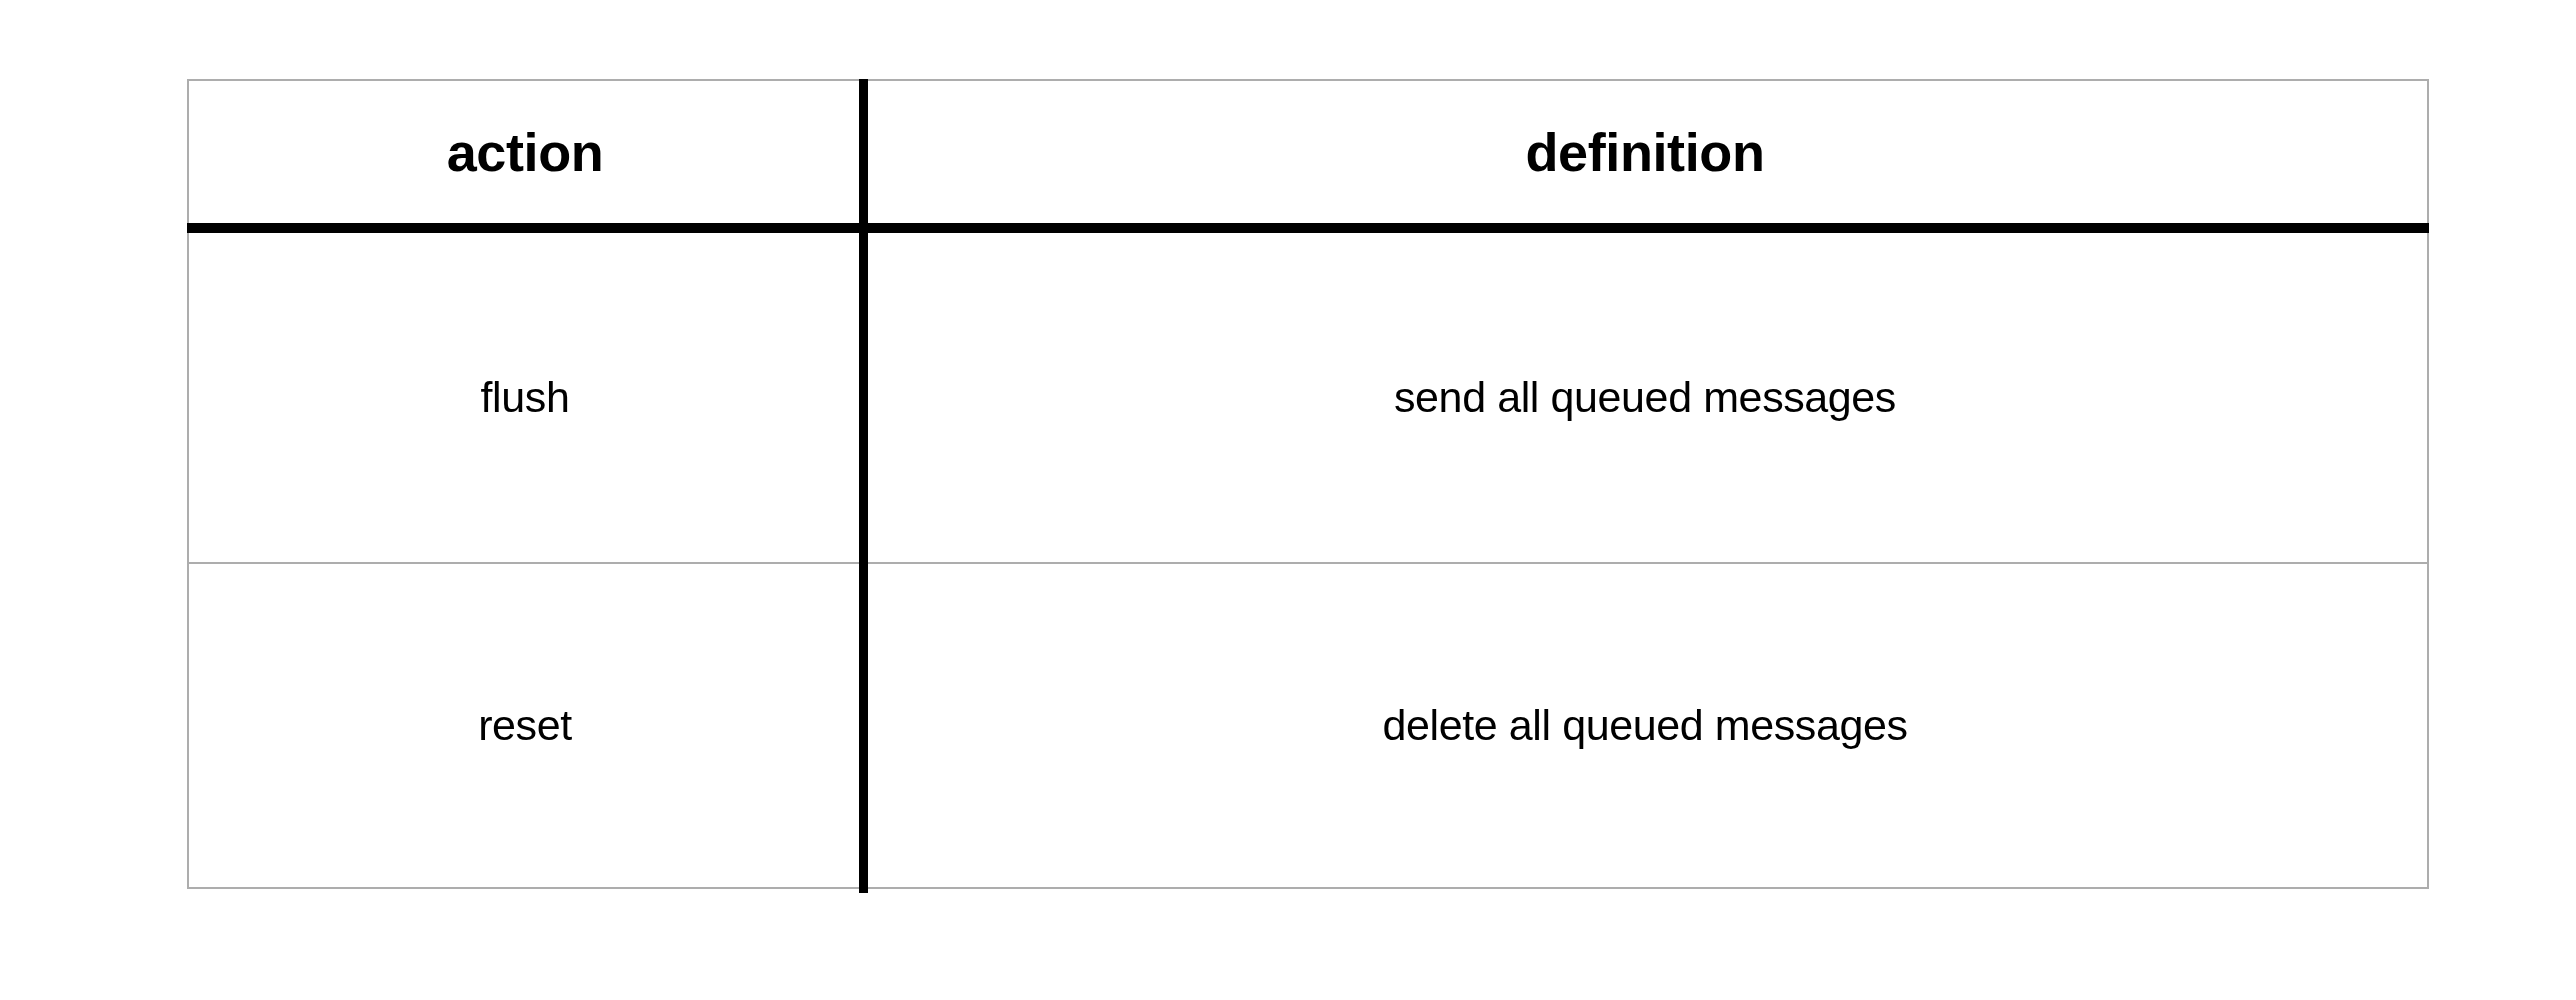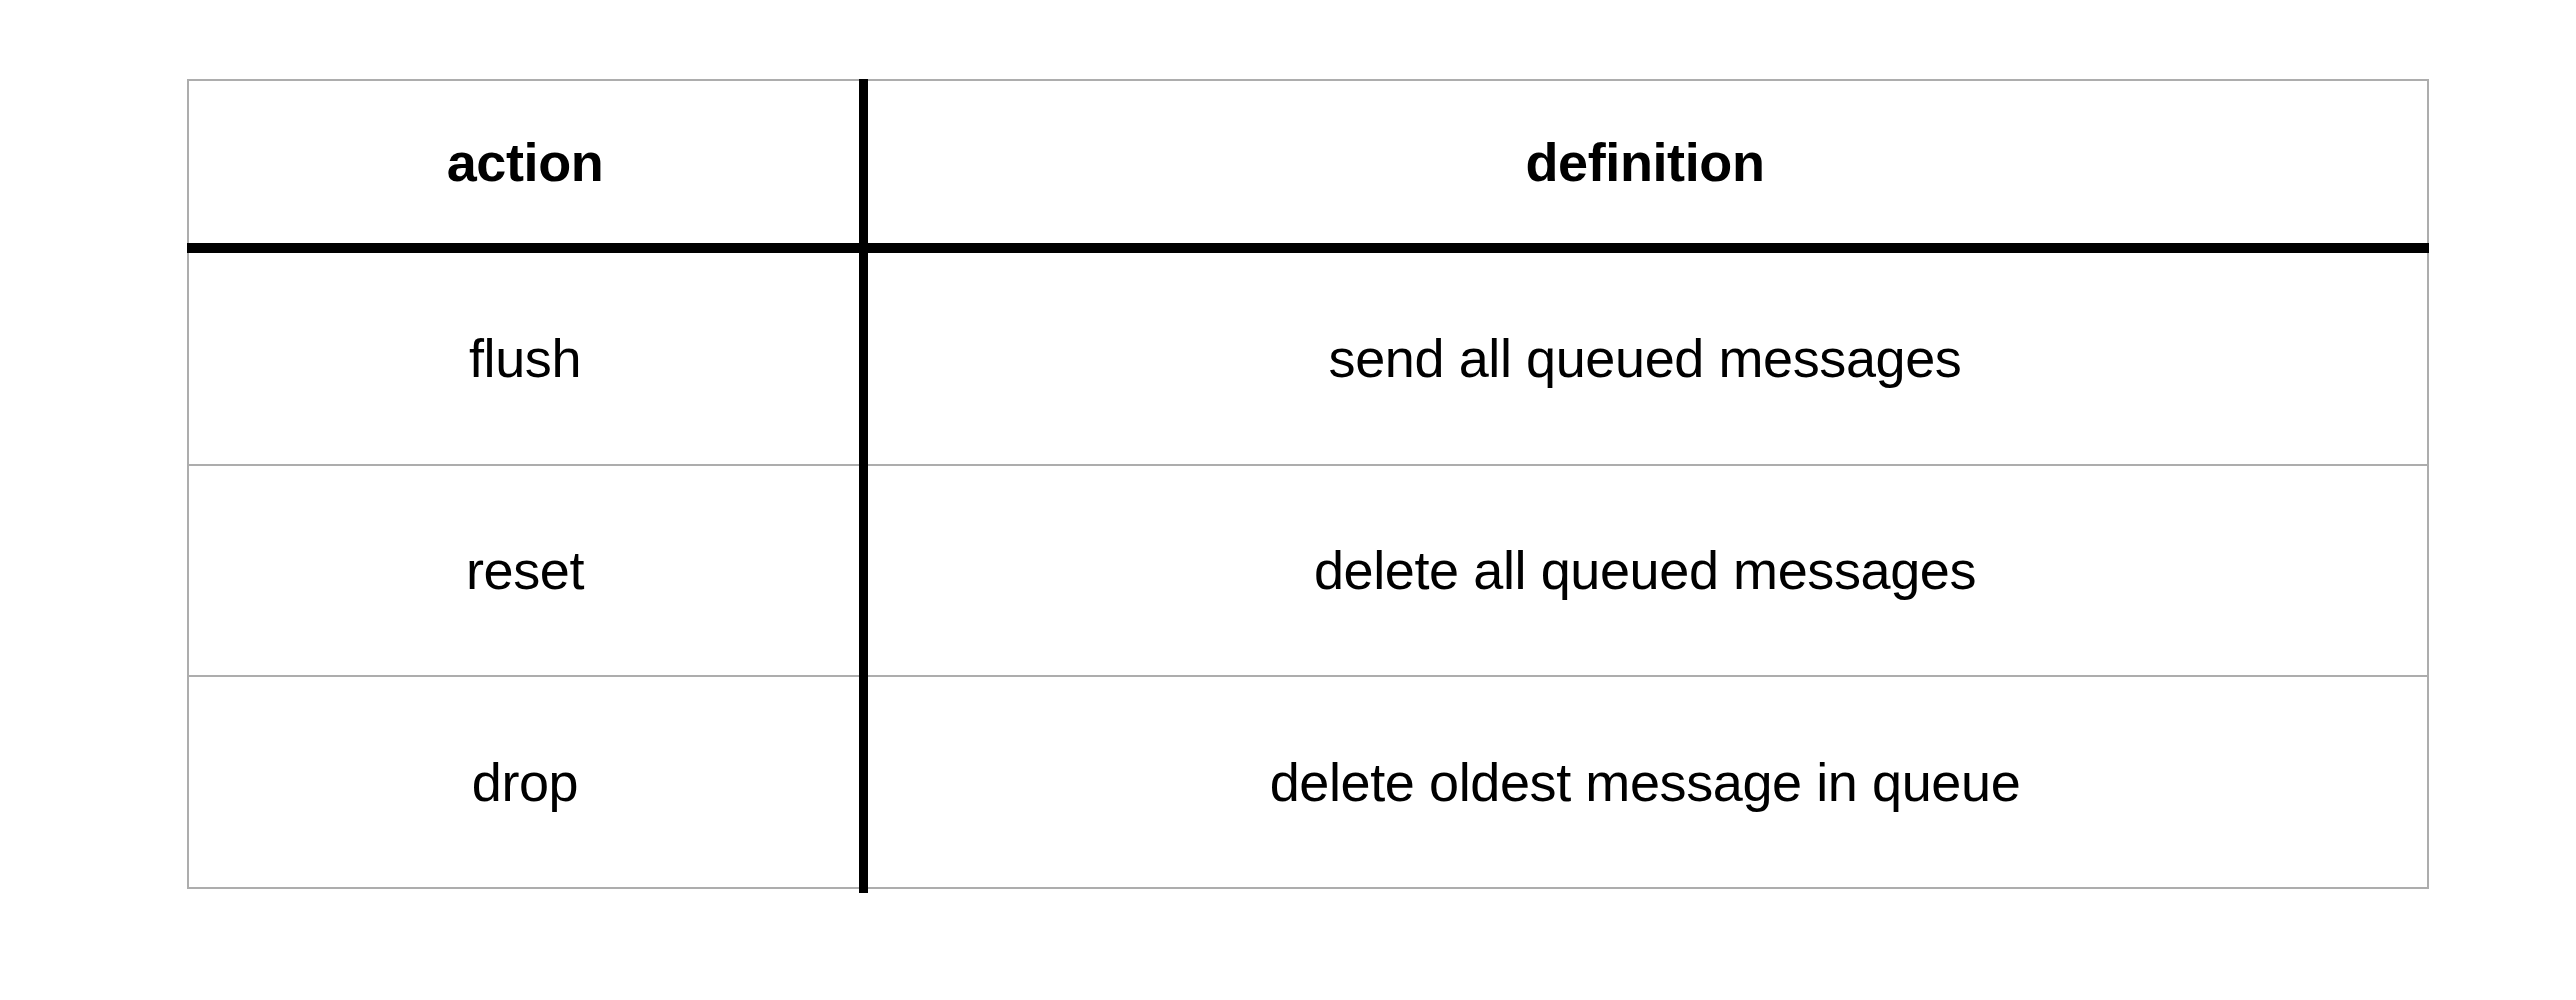--- a/index.html
+++ b/index.html
@@ -45,38 +45,38 @@
 
   table.data-table th,
   table.data-table td {
     border-top: 2.8px solid #adadad;
     border-bottom: 2.8px solid #adadad;
     border-left: 2.8px solid #adadad;
     border-right: 2.8px solid #adadad;
     text-align: center;
     vertical-align: middle;
     color: #000000;
-    padding: 10px 10px;
+    padding: 0 10px;
     line-height: 1.05;
     background: #ffffff;
   }
 
   
   table.data-table thead th {
     font-weight: bold;
     font-size: 54px;
     letter-spacing: -0.4px;
     height: 142px;
     border-bottom: 10px solid #000000;
   }
 
   
   table.data-table tbody td {
     font-weight: normal;
-    font-size: 54px;
+    font-size: 43px;
     letter-spacing: -0.4px;
     height: 133px;
     text-align: center;
   }
 
   
   #column-rule {
     position: absolute;
     left: 672px;   
     top: 0px;
@@ -108,24 +108,20 @@
 
       <tbody>
         <tr>
           <td>flush</td>
           <td>send all queued messages</td>
         </tr>
         <tr>
           <td>reset</td>
           <td>delete all queued messages</td>
         </tr>
-        <tr>
-          <td>drop</td>
-          <td>delete oldest message in queue</td>
-        </tr>
       </tbody>
     </table>
 
     <div id="column-rule"></div>
 
   </div>
 
 </div>
 
 

